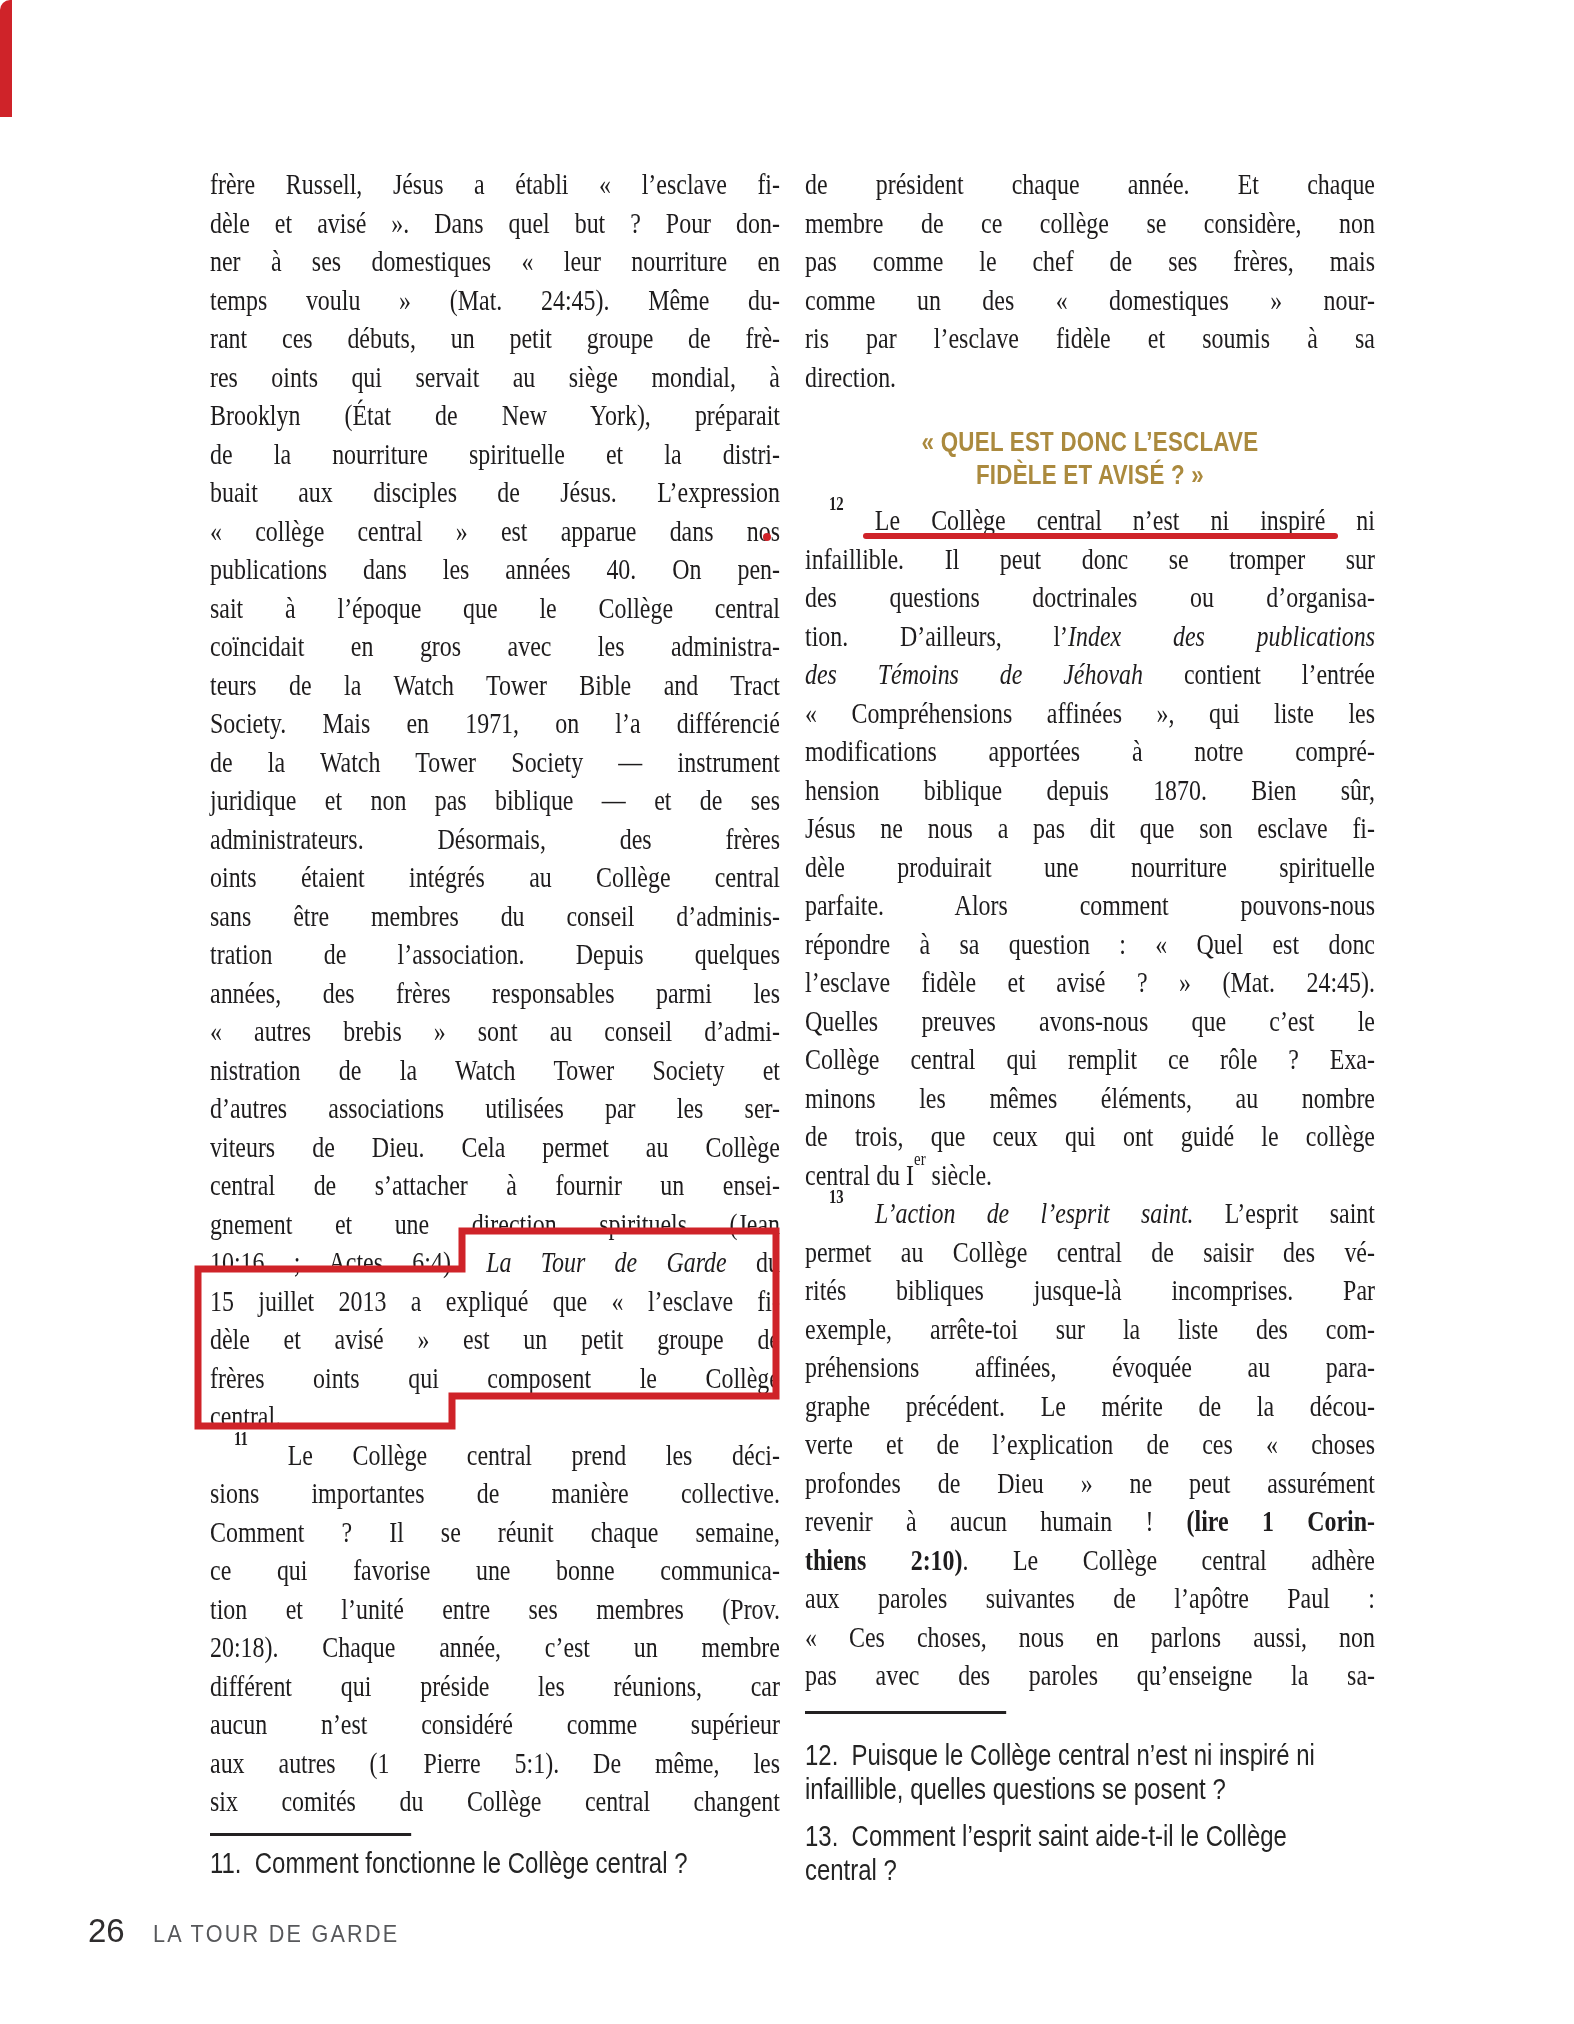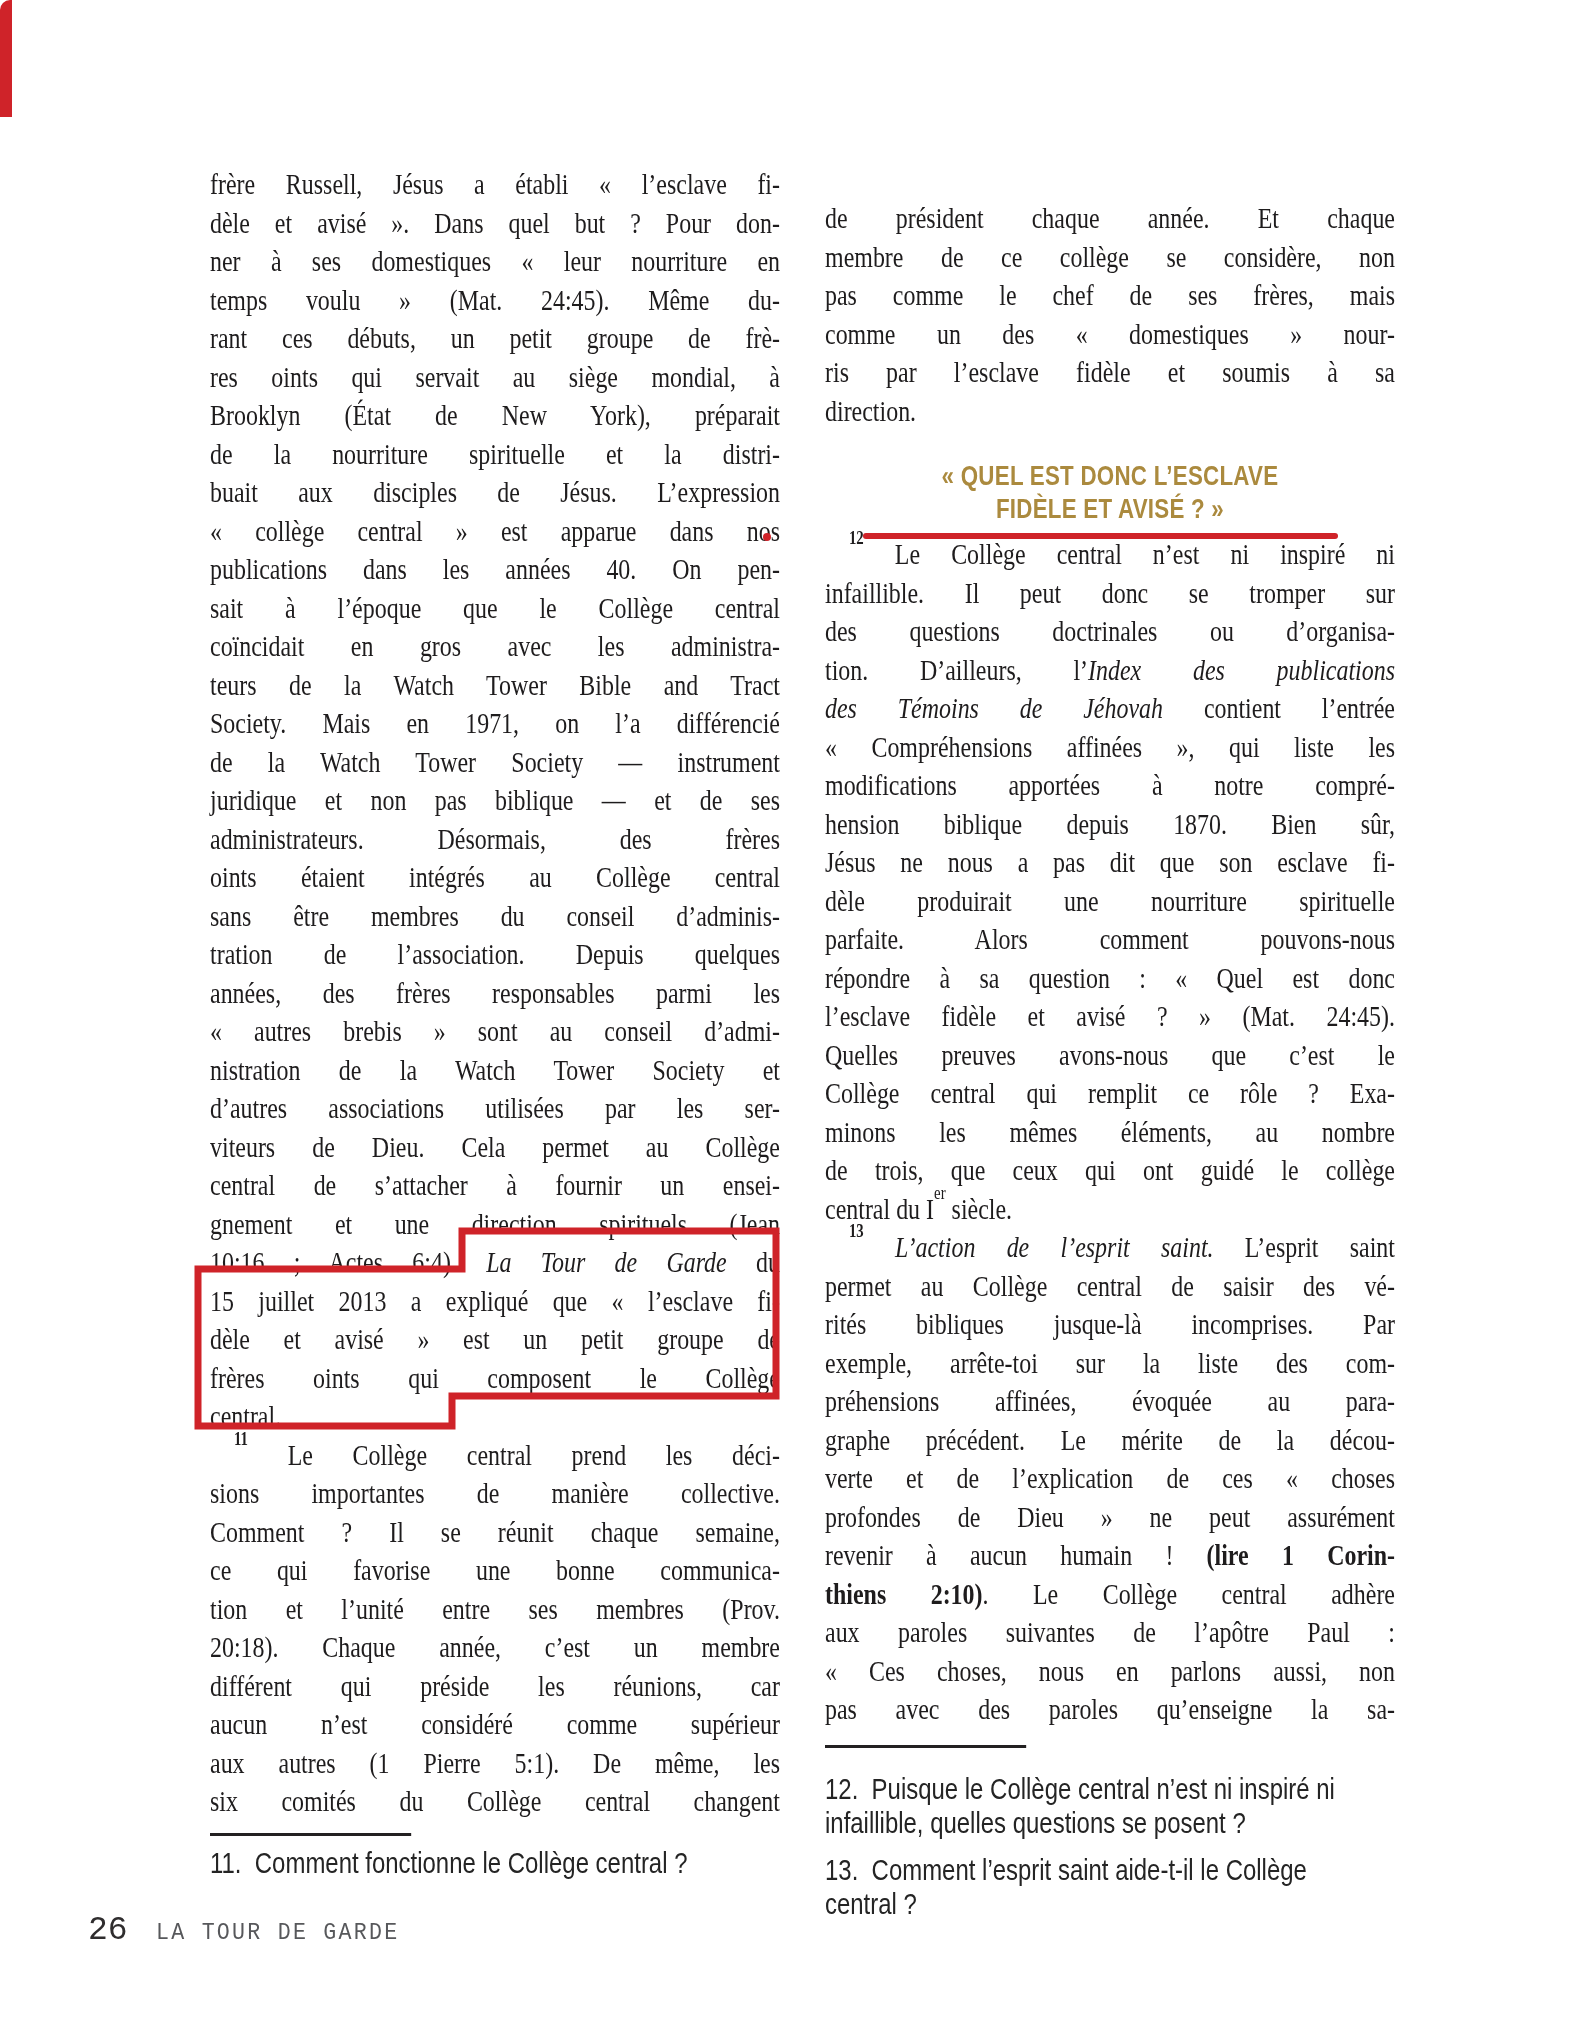--- a/index.html
+++ b/index.html
@@ -8,21 +8,21 @@
     width:1574px;height:2024px;
     background:#ffffff;
     overflow:hidden;
     font-family:"Liberation Serif", serif;
     color:var(--ink,#1e1c1d);
     border-radius:10px;
   }
   .overlay{position:absolute;left:0;top:0;width:1574px;height:2024px;pointer-events:none;z-index:5;}
   .col{position:absolute;top:165px;width:570px;}
   .col-left{left:210px;}
-  .col-right{left:825px;margin-top:34px;}
+  .col-right{left:805px;}
   .colscale{width:714px;transform:scaleX(0.7983);transform-origin:0 0;}
   .ln{
     height:38.5px;line-height:38.5px;
     font-size:30px;white-space:normal;
     text-align:left;overflow:visible;
   }
   .ln.just{text-align:justify;text-align-last:justify;}
   .ln.indent{text-indent:30px;}
   .ln sup{font-size:0.62em;line-height:0;position:relative;top:-0.48em;}
   .ln b sup, .ln sup b{font-weight:700;}
@@ -39,21 +39,21 @@
   .lrule{margin-top:12px;}
   .rrule{margin-top:16px;}
   .fn{font-family:"Liberation Sans", sans-serif;color:#242424;}
   .fn .ln{height:34px;line-height:34px;font-size:30px;}
   .fn-left{margin-top:10px;}
   .fn-first{margin-top:24px;}
   .fn-next{margin-top:13px;}
   .footer{
     position:absolute;left:88px;top:1912px;
     display:flex;align-items:baseline;
-    font-family:Liberation Mono, monospace;
+    font-family:Liberation Sans, sans-serif;
     justify-content:center;
   }
   .pnum{font-size:33px;color:#2f2d2e;}
   .mag{
     font-size:24px;letter-spacing:2.5px;color:var(--graylabel,#57585b);
     margin-left:28px;display:inline-block;transform:scaleX(0.9);transform-origin:0 100%;
   }
 </style>
 </head>
 <body>

